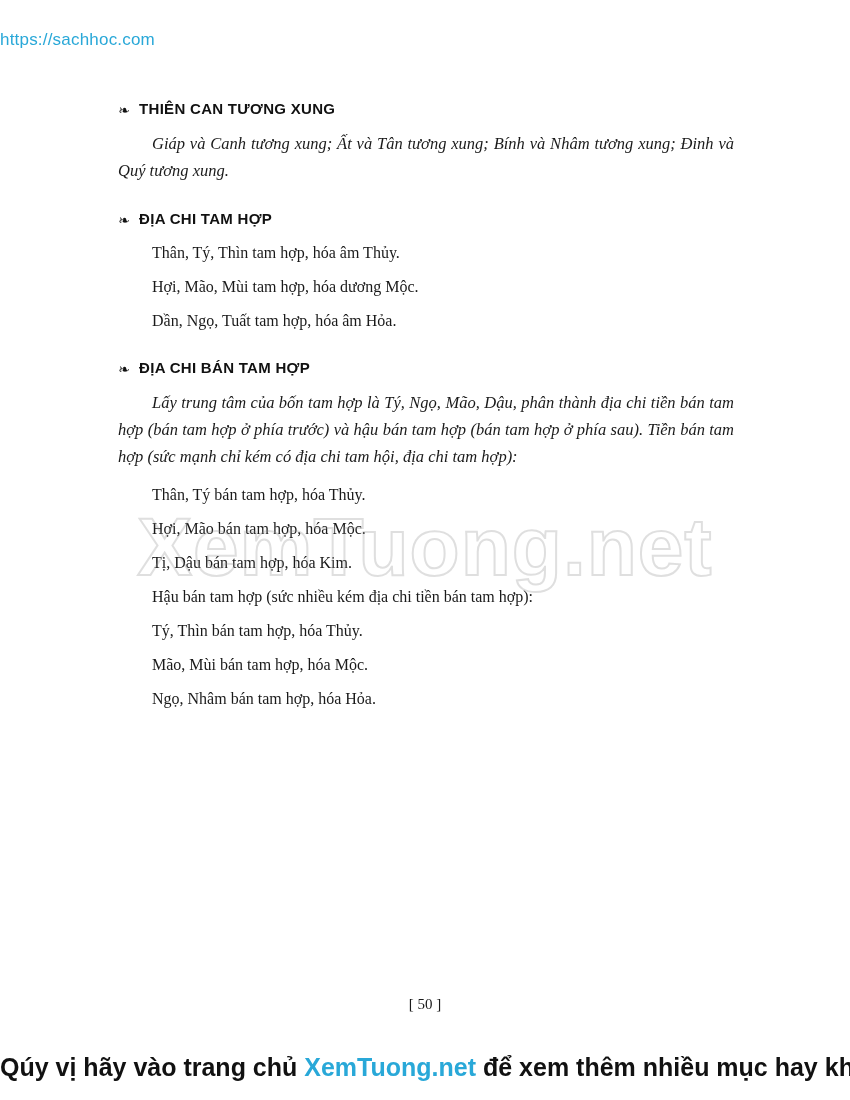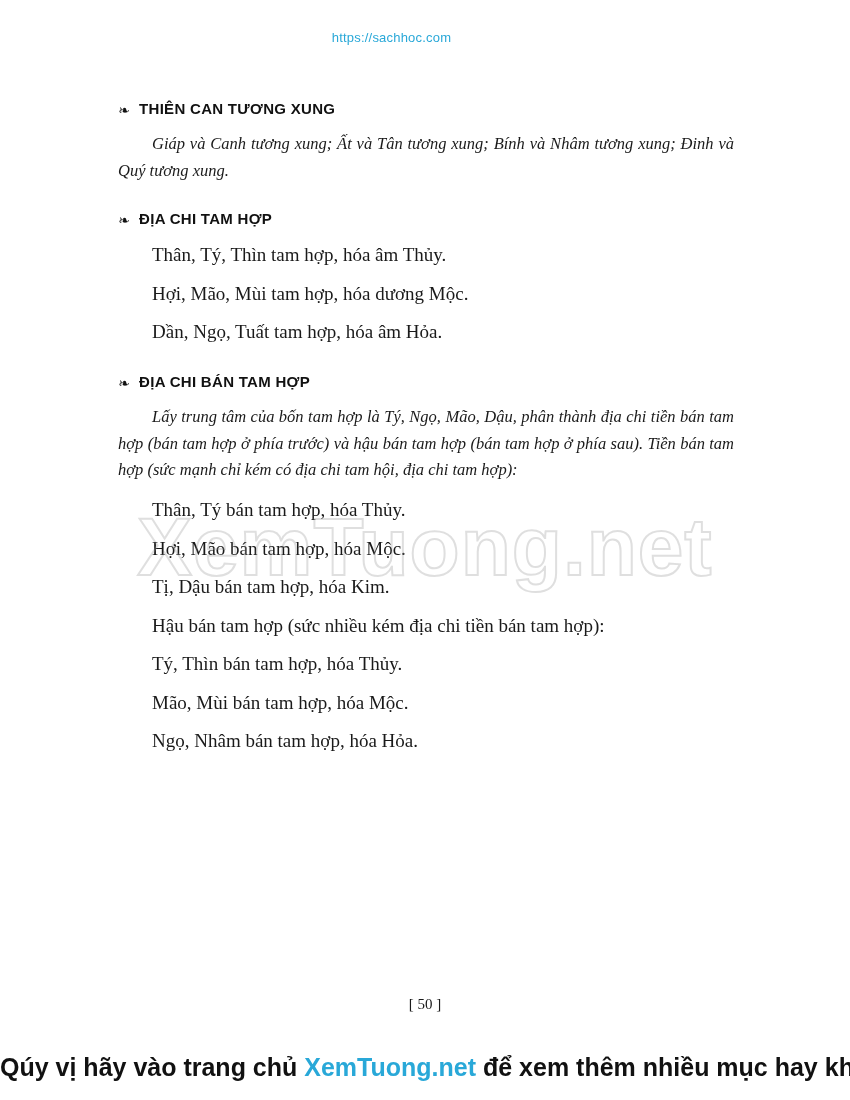--- a/index.html
+++ b/index.html
@@ -19,23 +19,23 @@
     position: relative;
     width: 850px;
     height: 1100px;
     box-sizing: border-box;
   }
   .site-url {
     position: absolute;
     top: 30px;
     left: 0;
     width: 783px;
-    text-align: center;
+    text-align: left;
     font-family: "Liberation Sans", sans-serif;
-    font-size: 13px;
+    font-size: 17px;
     color: #29a8d8;
     letter-spacing: 0.2px;
   }
   .content {
     position: absolute;
     top: 100px;
     left: 118px;
     width: 616px;
   }
   .heading {
@@ -63,21 +63,21 @@
     margin: 0 0 12px 0;
     font-size: 16.5px;
     line-height: 1.62;
     text-align: justify;
   }
   p.body.indent {
     text-indent: 34px;
   }
   p.line {
     margin: 0 0 10px 0;
-    font-size: 19px;
+    font-size: 16px;
     line-height: 1.5;
     padding-left: 34px;
   }
   .list-block {
     margin-bottom: 4px;
   }
   .para-block {
     margin-bottom: 4px;
   }
   .justify-wide {

